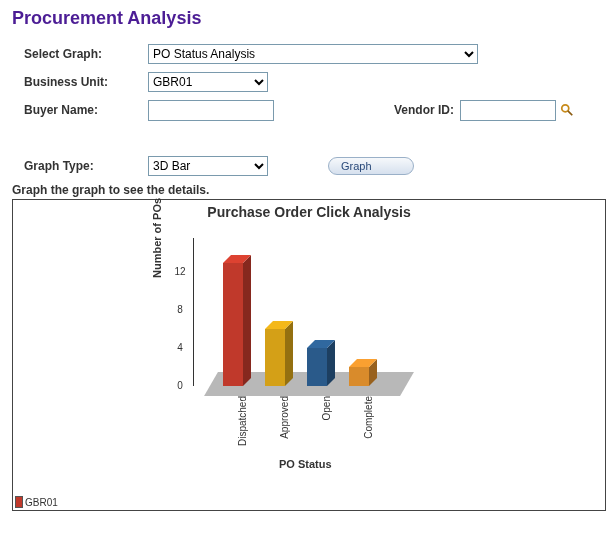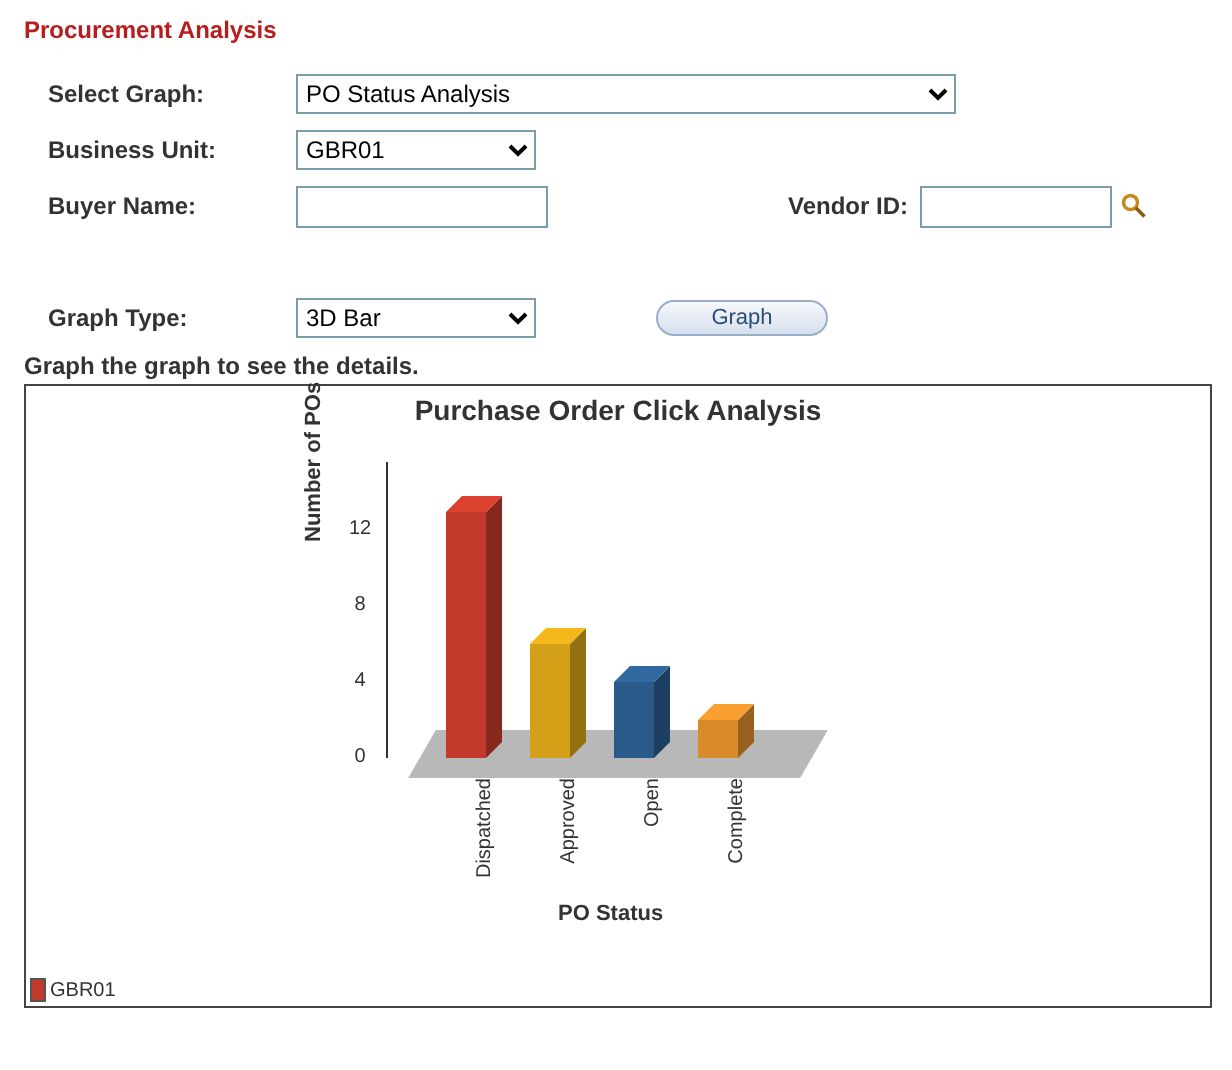--- a/index.html
+++ b/index.html
@@ -6,22 +6,22 @@
     margin: 0;
     padding: 8px 12px;
     font-family: Arial, sans-serif;
     font-size: 12px;
     color: #333;
     background: #fff;
     width: 616px;
     box-sizing: border-box;
   }
   h1.page-title {
-    font-size: 12px;
-    color: #b91c1c;
+    font-size: 18px;
+    color: #4c1d95;
     margin: 0 0 14px 0;
     font-weight: bold;
   }
   .form-row {
     display: flex;
     align-items: center;
     margin-bottom: 6px;
     height: 22px;
   }
   .form-label {
@@ -53,21 +53,21 @@
     margin-left: 4px;
     display: inline-block;
   }
   .spacer { height: 28px; }
   .btn {
     display: inline-block;
     min-width: 60px;
     padding: 2px 12px;
     font-size: 11px;
     color: #2a4a7a;
-    text-align: center;
+    text-align: left;
     background: linear-gradient(#f6f8fb, #d6e0ee);
     border: 1px solid #9ab0c8;
     border-radius: 10px;
     cursor: pointer;
     margin-right: 6px;
   }
   .hint {
     font-weight: bold;
     margin: 6px 0 2px 0;
   }

